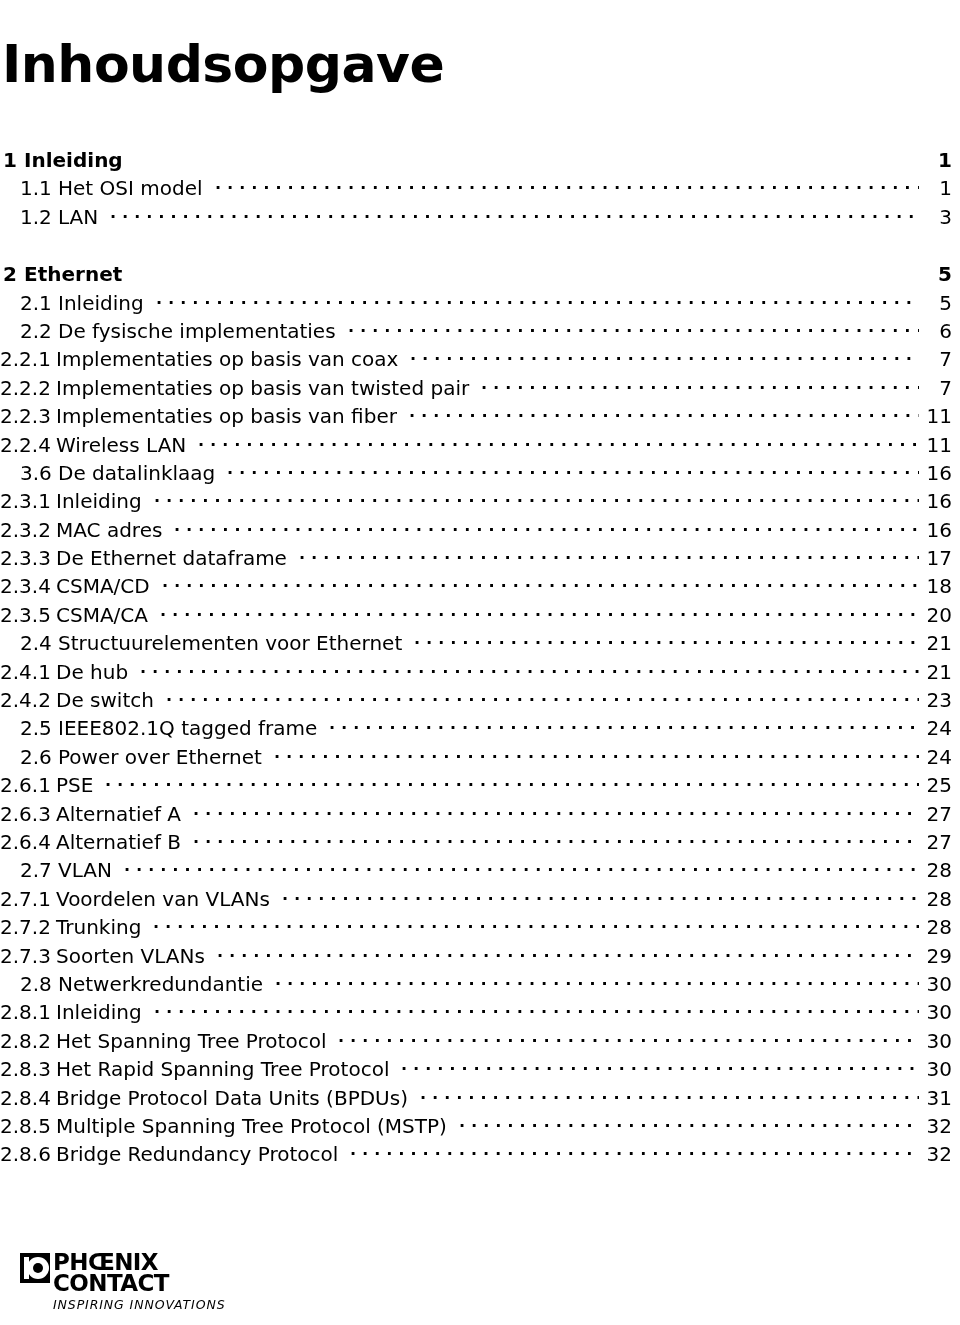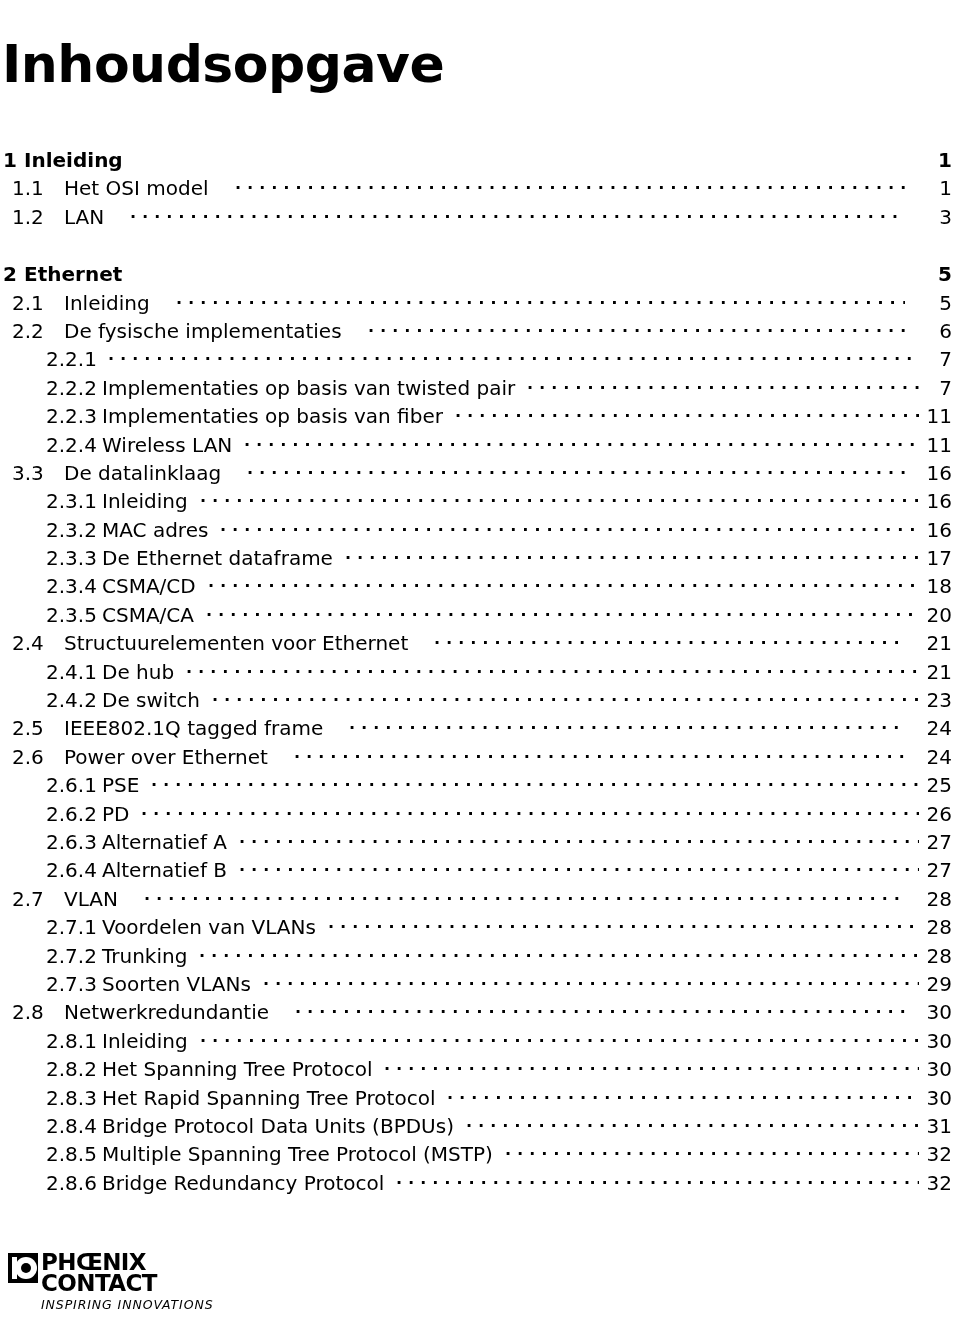--- a/index.html
+++ b/index.html
@@ -58,25 +58,23 @@
   
   .toc-entry.lvl1 {
     font-weight: bold;
     padding-left: 3px;
     margin-top: 0;
   }
   .toc-entry.lvl1.spaced {
     margin-top: 29px;
   }
   .toc-entry.lvl2 {
-    padding-left: 12px;
-    gap: 14px;
+    padding-left: 20px;
   }
   .toc-entry.lvl3 {
-    padding-left: 46px;
   }
 
   .toc-num {
     flex: 0 0 auto;
   }
   .lvl1 .toc-num { min-width: 21px; }
   .lvl2 .toc-num { min-width: 38px; }
   .lvl3 .toc-num { min-width: 56px; }
 
   .toc-label {
@@ -111,21 +109,21 @@
   .toc-page {
     flex: 0 0 auto;
     text-align: right;
     min-width: 26px;
     padding-left: 4px;
   }
 
   
   .footer {
     position: absolute;
-    left: 8px;
+    left: 20px;
     bottom: 14px;
     width: 240px;
   }
   .logo-row {
     display: flex;
     align-items: flex-start;
   }
   .logo-mark {
     width: 30px;
     height: 30px;
@@ -219,20 +217,21 @@
         <span class="toc-page">5</span>
       </div>
       <div class="toc-entry lvl2">
         <span class="toc-num">2.2</span>
         <span class="toc-label">De fysische implementaties</span>
         <span class="toc-dots"></span>
         <span class="toc-page">6</span>
       </div>
       <div class="toc-entry lvl3">
         <span class="toc-num">2.2.1</span>
+        <span class="toc-label">Implementaties op basis van coax</span>
         <span class="toc-dots"></span>
         <span class="toc-page">7</span>
       </div>
       <div class="toc-entry lvl3">
         <span class="toc-num">2.2.2</span>
         <span class="toc-label">Implementaties op basis van twisted pair</span>
         <span class="toc-dots"></span>
         <span class="toc-page">7</span>
       </div>
       <div class="toc-entry lvl3">
@@ -241,21 +240,21 @@
         <span class="toc-dots"></span>
         <span class="toc-page">11</span>
       </div>
       <div class="toc-entry lvl3">
         <span class="toc-num">2.2.4</span>
         <span class="toc-label">Wireless LAN</span>
         <span class="toc-dots"></span>
         <span class="toc-page">11</span>
       </div>
       <div class="toc-entry lvl2">
-        <span class="toc-num">3.3</span>
+        <span class="toc-num">3.6</span>
         <span class="toc-label">De datalinklaag</span>
         <span class="toc-dots"></span>
         <span class="toc-page">16</span>
       </div>
       <div class="toc-entry lvl3">
         <span class="toc-num">2.3.1</span>
         <span class="toc-label">Inleiding</span>
         <span class="toc-dots"></span>
         <span class="toc-page">16</span>
       </div>
@@ -311,26 +310,20 @@
         <span class="toc-num">2.6</span>
         <span class="toc-label">Power over Ethernet</span>
         <span class="toc-dots"></span>
         <span class="toc-page">24</span>
       </div>
       <div class="toc-entry lvl3">
         <span class="toc-num">2.6.1</span>
         <span class="toc-label">PSE</span>
         <span class="toc-dots"></span>
         <span class="toc-page">25</span>
-      </div>
-      <div class="toc-entry lvl3">
-        <span class="toc-num">2.6.2</span>
-        <span class="toc-label">PD</span>
-        <span class="toc-dots"></span>
-        <span class="toc-page">26</span>
       </div>
       <div class="toc-entry lvl3">
         <span class="toc-num">2.6.3</span>
         <span class="toc-label">Alternatief A</span>
         <span class="toc-dots"></span>
         <span class="toc-page">27</span>
       </div>
       <div class="toc-entry lvl3">
         <span class="toc-num">2.6.4</span>
         <span class="toc-label">Alternatief B</span>

